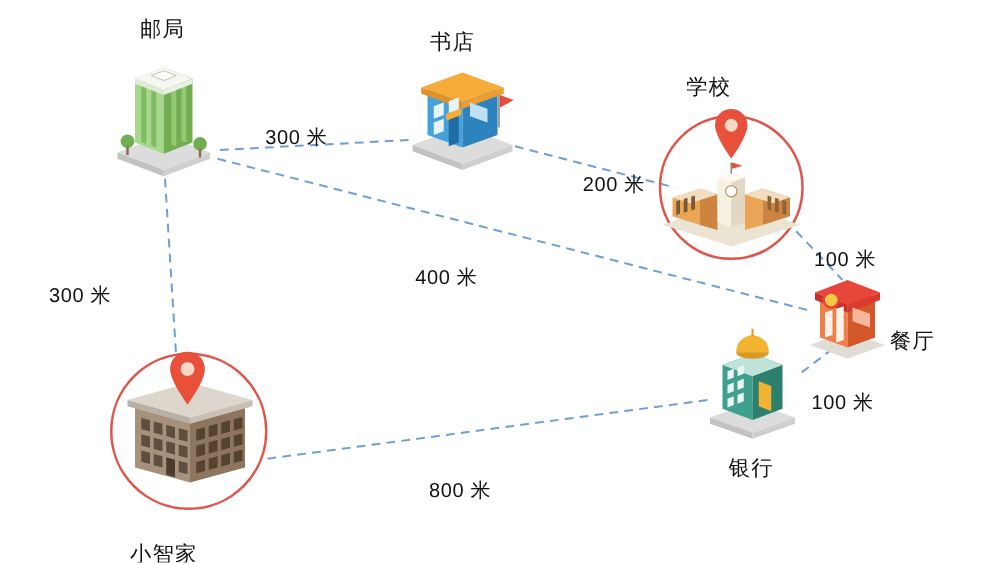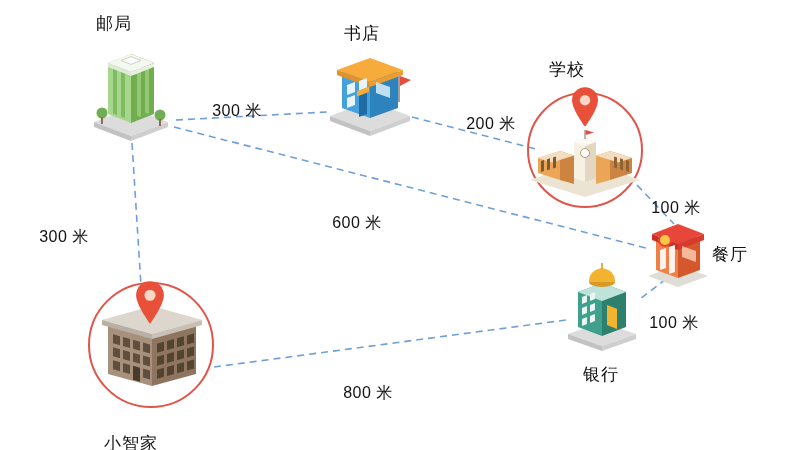--- a/index.html
+++ b/index.html
@@ -37,24 +37,24 @@
     <line class="edge" x1="176" y1="120" x2="327" y2="112"></line>
     <line class="edge" x1="412" y1="117" x2="540" y2="150"></line>
     <line class="edge" x1="637" y1="185" x2="674" y2="224"></line>
     <line class="edge" x1="666" y1="279" x2="640" y2="299"></line>
     <line class="edge" x1="174" y1="127" x2="650" y2="249"></line>
     <line class="edge" x1="132" y1="143" x2="141" y2="286"></line>
     <line class="edge" x1="214" y1="367" x2="566" y2="320"></line>
   </svg>
 
   <div class="dist" style="left:237px;top:99px">300 米</div>
-  <div class="dist" style="left:491px;top:112px">200 米</div>
+  <div class="dist" style="left:491px;top:136px">200 米</div>
   <div class="dist" style="left:676px;top:196px">100 米</div>
   <div class="dist" style="left:674px;top:311px">100 米</div>
-  <div class="dist" style="left:357px;top:211px">600 米</div>
+  <div class="dist" style="left:357px;top:211px">400 米</div>
   <div class="dist" style="left:64px;top:225px">300 米</div>
   <div class="dist" style="left:368px;top:381px">800 米</div>
 
   <div class="hl-circle" style="left:527px;top:92px;width:116px;height:116px"></div>
   <div class="hl-circle" style="left:88px;top:282px;width:126px;height:126px"></div>
 
   <div class="building" style="left:90px;top:38px">
     <svg width="82" height="104" viewBox="0 0 82 104">
       <polygon points="4,84 41,70 78,84 41,98" fill="#dcdcdc"></polygon>
       <polygon points="4,84 41,98 41,103 4,89" fill="#c2c2c2"></polygon>
@@ -201,20 +201,20 @@
       <circle cx="12" cy="11.5" r="4.2" fill="#f9d8c6"></circle>
     </svg>
   </div>
   <div class="pin" style="left:134px;top:280px">
     <svg width="32" height="45" viewBox="0 0 24 34">
       <path d="M12 1C6 1 1.5 5.5 1.5 11.5 C1.5 19 12 33 12 33 C12 33 22.5 19 22.5 11.5 C22.5 5.5 18 1 12 1 Z" fill="currentColor"></path>
       <circle cx="12" cy="11.5" r="4.2" fill="#f9d8c6"></circle>
     </svg>
   </div>
 
-  <div class="node-label" style="left:114px;top:12px">邮局</div>
+  <div class="node-label" style="left:130px;top:12px">邮局</div>
   <div class="node-label" style="left:362px;top:22px">书店</div>
   <div class="node-label" style="left:567px;top:58px">学校</div>
-  <div class="node-label" style="left:730px;top:243px">餐厅</div>
+  <div class="node-label" style="left:730px;top:261px">餐厅</div>
   <div class="node-label" style="left:601px;top:363px">银行</div>
   <div class="node-label" style="left:131px;top:432px">小智家</div>
 
 </div>
 
 </body></html>

